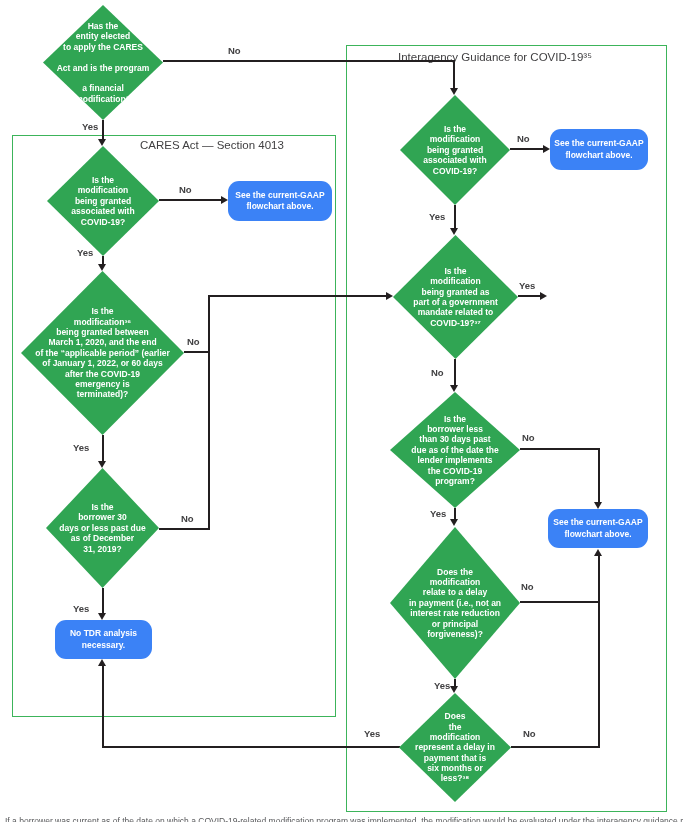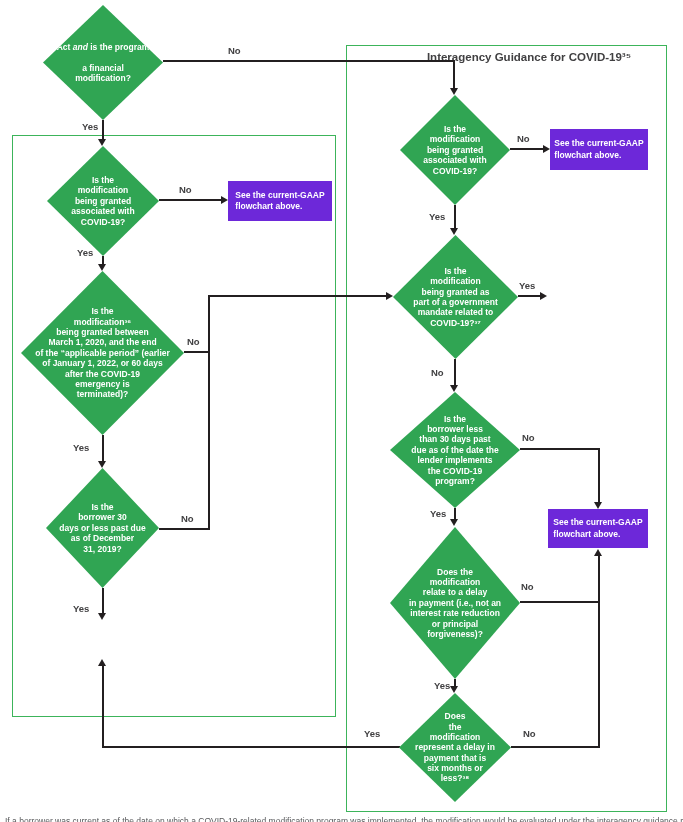--- a/index.html
+++ b/index.html
@@ -1,50 +1,51 @@
 <!DOCTYPE html>
 <html><head>
 <meta charset="utf-8">
 <style>
   html,body{margin:0;padding:0;background:#ffffff;}
   #canvas{
     position:relative;width:683px;height:822px;background:#ffffff;
     font-family:"Liberation Sans","DejaVu Sans",sans-serif;overflow:hidden;
   }
   .secbox{position:absolute;border:1.5px solid #3cb45a;background:transparent;}
-  .sectitle{position:absolute;font-weight:700;font-size:11.5px;color:#414042;text-align:center;}
+  .sectitle{position:absolute;font-weight:400;font-size:11.5px;color:#414042;text-align:left;}
   .diamond{
     position:absolute;background:#30a553;
     clip-path:polygon(50% 0,100% 50%,50% 100%,0 50%);
     display:flex;align-items:center;justify-content:center;
     color:#ffffff;font-weight:700;font-size:8.5px;line-height:1.22;text-align:center;
   }
   .dtext{white-space:pre-line;}
-  .dtext .it{font-style:italic;text-align:center;}
+  .dtext .it{text-align:center;}
   .grayb{
-    position:absolute;background:#6d28d9;color:#ffffff;font-weight:700;
+    position:absolute;background:#3b82f6;color:#ffffff;font-weight:700;
     font-size:8.5px;line-height:1.35;display:flex;align-items:center;justify-content:center;
-    text-align:left;white-space:pre-line;
+    text-align:center;white-space:pre-line;border-radius:11px;
   }
   .ln{position:absolute;background:#231f20;}
   .lbl{position:absolute;font-size:9.5px;font-weight:700;color:#414042;}
   .arr{position:absolute;width:0;height:0;}
   .arr.down{border-left:4px solid transparent;border-right:4px solid transparent;border-top:7px solid #231f20;}
   .arr.up{border-left:4px solid transparent;border-right:4px solid transparent;border-bottom:7px solid #231f20;}
   .arr.right{border-top:4px solid transparent;border-bottom:4px solid transparent;border-left:7px solid #231f20;}
   .footnote{position:absolute;font-size:8.5px;color:#58595b;white-space:nowrap;}
 </style>
 </head>
 <body>
 
 <div id="canvas">
 
   <div class="secbox" style="left:12px;top:135px;width:322px;height:580px;"></div>
   <div class="secbox" style="left:346px;top:45px;width:319px;height:765px;"></div>
 
+  <div class="sectitle" style="left:140px;top:139px;width:188px;">CARES Act — Section 4013</div>
   <div class="sectitle" style="left:398px;top:51px;width:262px;">Interagency Guidance for COVID-19³⁵</div>
 
   <div class="ln" style="left:163px;top:60px;width:292px;height:2px;"></div>
   <div class="ln" style="left:453px;top:60px;width:2px;height:28px;"></div>
   <div class="arr down" style="left:450px;top:88px;"></div>
 
   <div class="ln" style="left:102px;top:120px;width:2px;height:19px;"></div>
   <div class="arr down" style="left:98px;top:139px;"></div>
 
   <div class="ln" style="left:159px;top:199px;width:62px;height:2px;"></div>
@@ -93,20 +94,23 @@
   <div class="ln" style="left:598px;top:556px;width:2px;height:192px;"></div>
   <div class="ln" style="left:520px;top:601px;width:80px;height:2px;"></div>
 
   <div class="ln" style="left:454px;top:679px;width:2px;height:7px;"></div>
   <div class="arr down" style="left:450px;top:686px;"></div>
 
   <div class="ln" style="left:511px;top:746px;width:89px;height:2px;"></div>
 
   <div class="diamond" style="left:43px;top:5px;width:120px;height:115px;">
     <div class="dtext">
+      <div>Has the
+entity elected
+to apply the CARES</div>
       <div><span>Act </span><span class="it">and</span><span> is the program</span></div>
       <div>a financial
 modification?</div>
     </div>
   </div>
 
   <div class="diamond" style="left:47px;top:146px;width:112px;height:110px;">
     <div class="dtext">Is the
 modification
 being granted
@@ -176,20 +180,22 @@
 the
 modification
 represent a delay in
 payment that is
 six months or
 less?³⁸</div>
   </div>
 
   <div class="grayb" style="left:228px;top:181px;width:104px;height:40px;">See the current-GAAP
 flowchart above.</div>
+  <div class="grayb" style="left:55px;top:620px;width:97px;height:39px;">No TDR analysis
+necessary.</div>
   <div class="grayb" style="left:550px;top:129px;width:98px;height:41px;">See the current-GAAP
 flowchart above.</div>
   <div class="grayb" style="left:548px;top:509px;width:100px;height:39px;">See the current-GAAP
 flowchart above.</div>
 
   <div class="lbl" style="left:228px;top:45px;">No</div>
   <div class="lbl" style="left:82px;top:121px;">Yes</div>
   <div class="lbl" style="left:179px;top:184px;">No</div>
   <div class="lbl" style="left:77px;top:247px;">Yes</div>
   <div class="lbl" style="left:187px;top:336px;">No</div>

